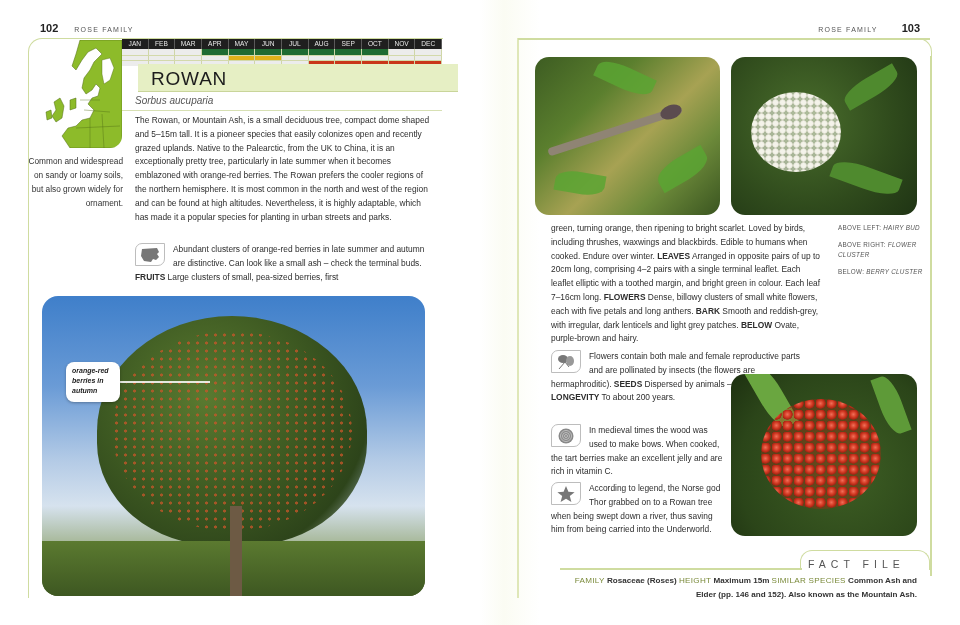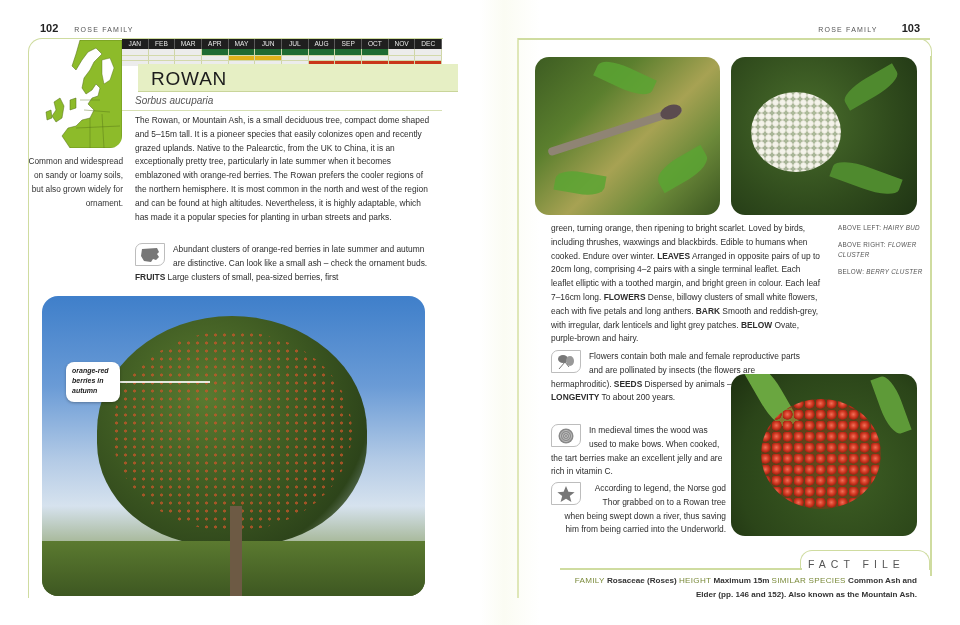--- a/index.html
+++ b/index.html
@@ -166,21 +166,21 @@
 </div>
 
 <div class="left-body body-text">The Rowan, or Mountain Ash, is a small deciduous tree, compact dome shaped and 5–15m tall. It is a pioneer species that easily colonizes open and recently grazed uplands. Native to the Palearctic, from the UK to China, it is an exceptionally pretty tree, particularly in late summer when it becomes emblazoned with orange-red berries. The Rowan prefers the cooler regions of the northern hemisphere. It is most common in the north and west of the region and can be found at high altitudes. Nevertheless, it is highly adaptable, which has made it a popular species for planting in urban streets and parks.</div>
 
 <div class="icon-para" style="left:135px; top:243px; width:300px;">
   <span class="icon-box">
     <svg viewBox="0 0 22 18">
         <path d="M3 3 L18 2 L20 6 L18 8 L20 11 L17 14 L14 13 L12 16 L5 15 L2 10 Z" fill="#777"></path>
       </svg>
   </span>
-  <span>Abundant clusters of orange-red berries in late summer and autumn are distinctive. Can look like a small ash – check the ornament buds.</span>
+  <span>Abundant clusters of orange-red berries in late summer and autumn are distinctive. Can look like a small ash – check the terminal buds.</span>
   <b>FRUITS</b>
   <span>Large clusters of small, pea-sized berries, first</span>
 </div>
 
 <div class="photo-tree">
   <div class="tree-canopy"></div>
   <div class="tree-berries"></div>
   <div class="ground"></div>
   <div class="tree-trunk"></div>
 </div>
@@ -246,21 +246,21 @@
     <svg viewBox="0 0 22 18">
         <circle cx="11" cy="9" r="7.5" fill="#888"></circle>
         <circle cx="11" cy="9" r="5.5" fill="none" stroke="#ccc" stroke-width="0.8"></circle>
         <circle cx="11" cy="9" r="3.5" fill="none" stroke="#ccc" stroke-width="0.8"></circle>
         <circle cx="11" cy="9" r="1.5" fill="none" stroke="#ccc" stroke-width="0.8"></circle>
       </svg>
   </span>
   <span>In medieval times the wood was used to make bows. When cooked, the tart berries make an excellent jelly and are rich in vitamin C.</span>
 </div>
 
-<div class="icon-para" style="left:551px; top:482px; width:175px;text-align:right;">
+<div class="icon-para" style="left:551px; top:482px; width:175px;">
   <span class="icon-box">
     <svg viewBox="0 0 22 18">
         <polygon points="11,1 13.4,6.8 19.6,7.2 14.8,11.1 16.4,17 11,13.7 5.6,17 7.2,11.1 2.4,7.2 8.6,6.8" fill="#777"></polygon>
       </svg>
   </span>
   <span>According to legend, the Norse god Thor grabbed on to a Rowan tree when being swept down a river, thus saving him from being carried into the Underworld.</span>
 </div>
 
 <div class="photo photo-berry">
   <div class="leaf-shape" style="left:5px;top:10px;width:70px;height:24px;transform:rotate(60deg);background:#6aa640;"></div>

